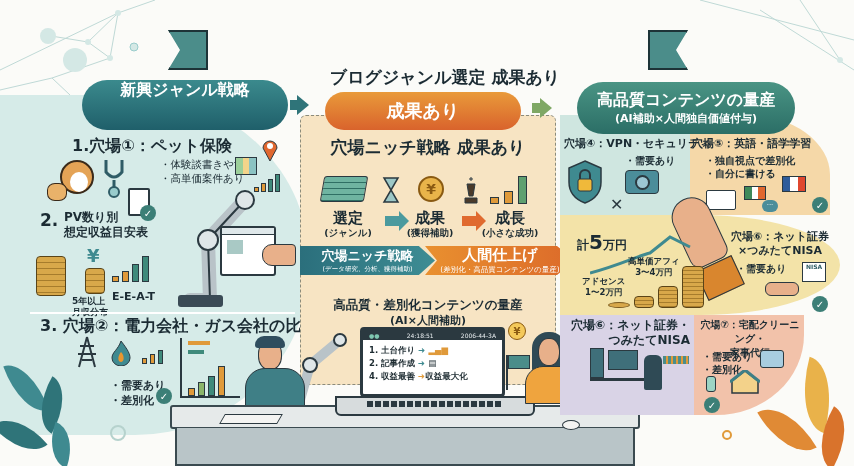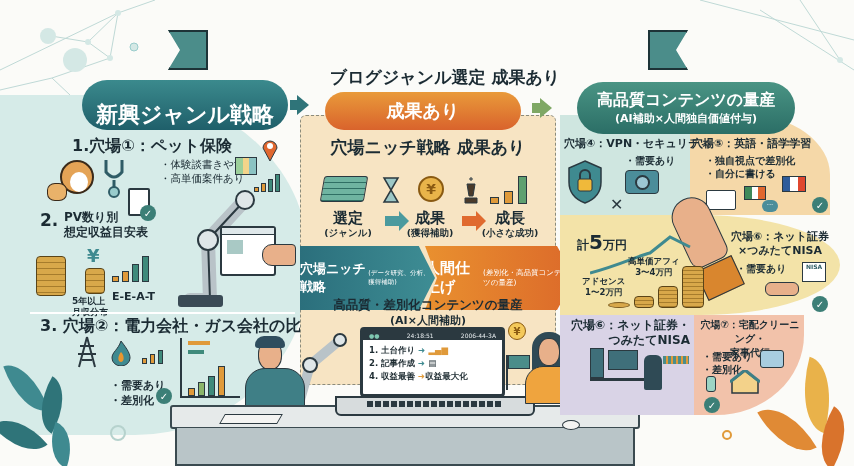--- a/index.html
+++ b/index.html
@@ -8,29 +8,29 @@
 #stage{position:relative;width:854px;height:466px;background:#fbfbf8;overflow:hidden}
 
 .net line{stroke:#bfd9d6;stroke-width:1}
 .net circle{fill:#d4e8e5}
 
 .ribbon-tail{position:absolute;top:30px;width:40px;height:40px;background:#4b8d8a;border:2px solid #1d3438}
 .title-box{position:absolute;left:190px;top:15px;width:474px;height:46px;background:#fff;border:2.5px solid #1d3438;border-radius:6px;display:flex;align-items:center;justify-content:center;font-weight:bold;font-size:23px;color:#1b2b33;box-shadow:0 2px 0 #9cb;letter-spacing:-0.5px}
 .subtitle{position:absolute;left:300px;top:66px;width:290px;text-align:center;font-weight:bold;font-size:17px;color:#1b2b33}
 
 .left-bg{position:absolute;left:-40px;top:95px;width:350px;height:340px;background:#d6ebe8;border-radius:0 50% 50% 0/0 50% 50% 0}
-.left-head{position:absolute;left:82px;top:80px;width:206px;height:50px;border-radius:25px;background:linear-gradient(180deg,#3b8a8d,#1f5f6a);color:#fff;font-size:22px;font-weight:bold;display:flex;align-items:flex-end;justify-content:center}
+.left-head{position:absolute;left:82px;top:80px;width:206px;height:50px;border-radius:25px;background:linear-gradient(180deg,#3b8a8d,#1f5f6a);color:#fff;font-size:16px;font-weight:bold;display:flex;align-items:flex-start;justify-content:center}
 .arrow{position:absolute;width:0;height:0;border-top:10px solid transparent;border-bottom:10px solid transparent}
 .stem{position:absolute;height:10px}
 .txt-b{font-weight:bold;color:#1b2b33}
 .bullets{font-size:10.5px;line-height:14px;color:#1b2b33}
 
 .center-bg{position:absolute;left:300px;top:115px;width:256px;height:270px;background:#f7e4c3;border:1.5px dashed #8b8b7c;border-radius:6px}
 .center-head{position:absolute;left:325px;top:92px;width:196px;height:38px;border-radius:19px;background:linear-gradient(180deg,#e99a3a,#d9632c);color:#fff;font-size:18px;font-weight:bold;display:flex;align-items:center;justify-content:center}
-.chev{position:absolute;height:64px;display:flex;flex-direction:row;justify-content:center;align-items:center;color:#fff}
+.chev{position:absolute;height:29px;display:flex;flex-direction:column;justify-content:center;align-items:center;color:#fff}
 
 .right-head{position:absolute;left:577px;top:82px;width:218px;height:52px;border-radius:26px;background:linear-gradient(180deg,#4a9484,#2b6e66);color:#fff;display:flex;flex-direction:column;align-items:center;justify-content:center;font-weight:bold}
 .check{position:absolute;width:16px;height:16px;border-radius:50%;background:#3c7f77;color:#fff;font-size:10px;display:flex;align-items:center;justify-content:center}
 
 .desk{position:absolute;left:170px;top:405px;width:470px;height:24px;background:#e6eaea;border:2px solid #3a4a50;border-radius:3px}
 .desk-front{position:absolute;left:175px;top:428px;width:460px;height:38px;background:#b9c5c8;border:2px solid #3a4a50;border-top:none}
 .laptop{position:absolute;left:360px;top:327px;width:145px;height:70px;background:#fff;border:3px solid #2b3940;border-radius:4px}
 .laptop-base{position:absolute;left:335px;top:396px;width:200px;height:20px;background:#d7dcdd;border:2px solid #2b3940;border-radius:0 0 6px 6px}
 .leaf{position:absolute;border-radius:0 100% 0 100%}
 .coin{position:absolute;width:22px;height:6px;border-radius:50%;background:#d8a84a;border:1px solid #7a5a20}

